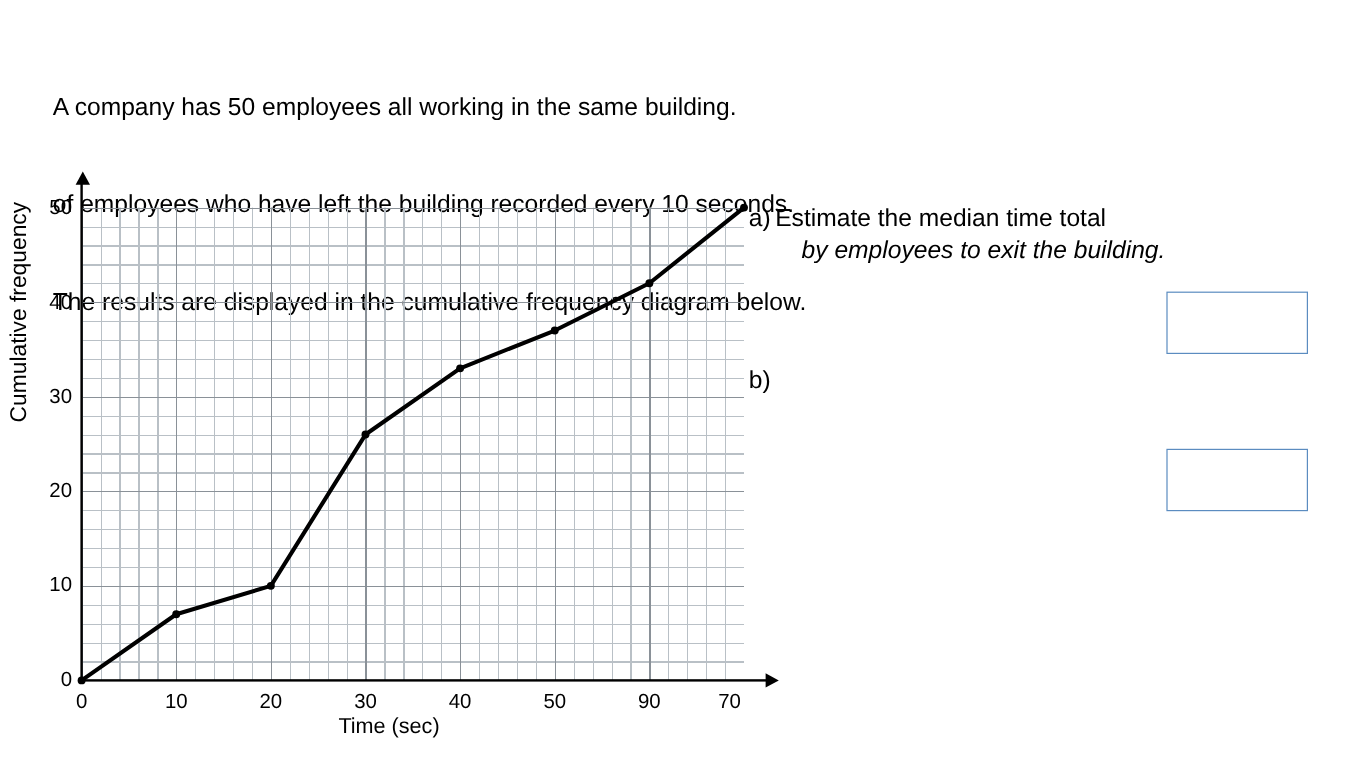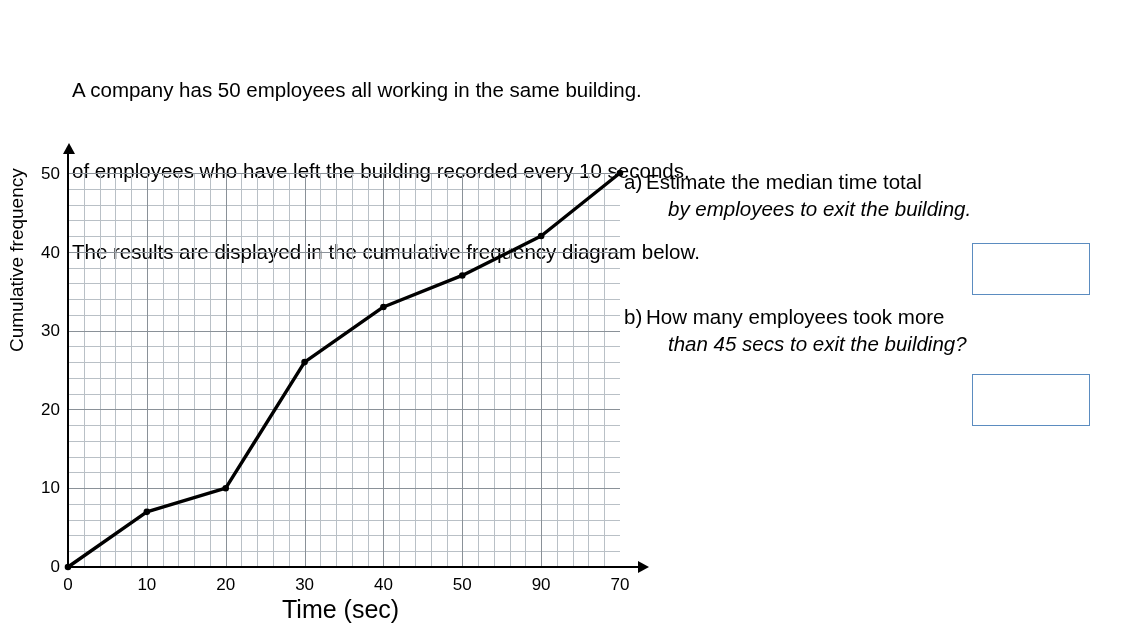--- a/index.html
+++ b/index.html
@@ -19,21 +19,21 @@
   
   #stem {
     position: absolute;
     left: 44px;
     top: 22px;
     width: 1070px;
     font-size: 20.5px;
     line-height: 27px;
     white-space: pre-wrap;
   }
-  #stem .line { display: block; margin-left: 28px; }
+  #stem .line { display: block; }
 
   
   #chart-area {
     position: absolute;
     left: 0px;
     top: 152px;
     width: 650px;
     height: 470px;
   }
   #ylabel {
@@ -43,21 +43,21 @@
     width: 30px;
     font-size: 19px;
     transform: rotate(-90deg);
     transform-origin: left top;
     white-space: nowrap;
   }
   #xlabel {
     position: absolute;
     left: 282px;
     top: 443px;
-    font-size: 25px;
+    font-size: 18px;
     white-space: nowrap;
   }
 
   
   #plot {
     position: absolute;
     left: 68px;
     top: 21px;       
     width: 552px;
     height: 394px;   
@@ -172,21 +172,21 @@
     <div class="tick-label-y" style="top:78.6px">40</div>
     <div class="tick-label-y" style="top:0px">50</div>
 
     <div class="tick-label-x" style="left:0px">0</div>
     <div class="tick-label-x" style="left:78.86px">10</div>
     <div class="tick-label-x" style="left:157.7px">20</div>
     <div class="tick-label-x" style="left:236.6px">30</div>
     <div class="tick-label-x" style="left:315.4px">40</div>
     <div class="tick-label-x" style="left:394.3px">50</div>
     <div class="tick-label-x" style="left:473.1px">90</div>
-    <div class="tick-label-x" style="left:552px">70</div>
+    <div class="tick-label-x" style="left:540px">70</div>
 
     <svg id="curve" width="552" height="394" viewBox="0 0 552 394">
       <polyline id="curve-line" fill="none" stroke="#000000" stroke-width="3.4" stroke-linejoin="round" stroke-linecap="round" points="0.00,394.00 78.86,338.84 157.71,315.20 236.57,189.12 315.43,133.96 394.29,102.44 473.14,63.04 552.00,0.00"></polyline>
       <g id="curve-points">
           <circle cx="0.00" cy="394.00" r="3.3" fill="#000000"></circle>
           <circle cx="78.86" cy="338.84" r="3.3" fill="#000000"></circle>
           <circle cx="157.71" cy="315.20" r="3.3" fill="#000000"></circle>
           <circle cx="236.57" cy="189.12" r="3.3" fill="#000000"></circle>
           <circle cx="315.43" cy="133.96" r="3.3" fill="#000000"></circle>
           <circle cx="394.29" cy="102.44" r="3.3" fill="#000000"></circle>
@@ -203,21 +203,17 @@
     <span class="q-text">
       <span>Estimate the median time total</span>
       <span class="l2">by employees to exit the building.</span>
     </span>
   </div>
 </div>
 
 <div class="question" id="q-b">
   <div class="q-row">
     <span class="q-marker">b)</span>
-    <span class="q-text">
-      <span>How many employees took more</span>
-      <span class="l2">than 45 secs to exit the building?</span>
-    </span>
   </div>
 </div>
 
 <div class="answer-box" id="ans-a"></div>
 <div class="answer-box" id="ans-b"></div>
 
 </body></html>

